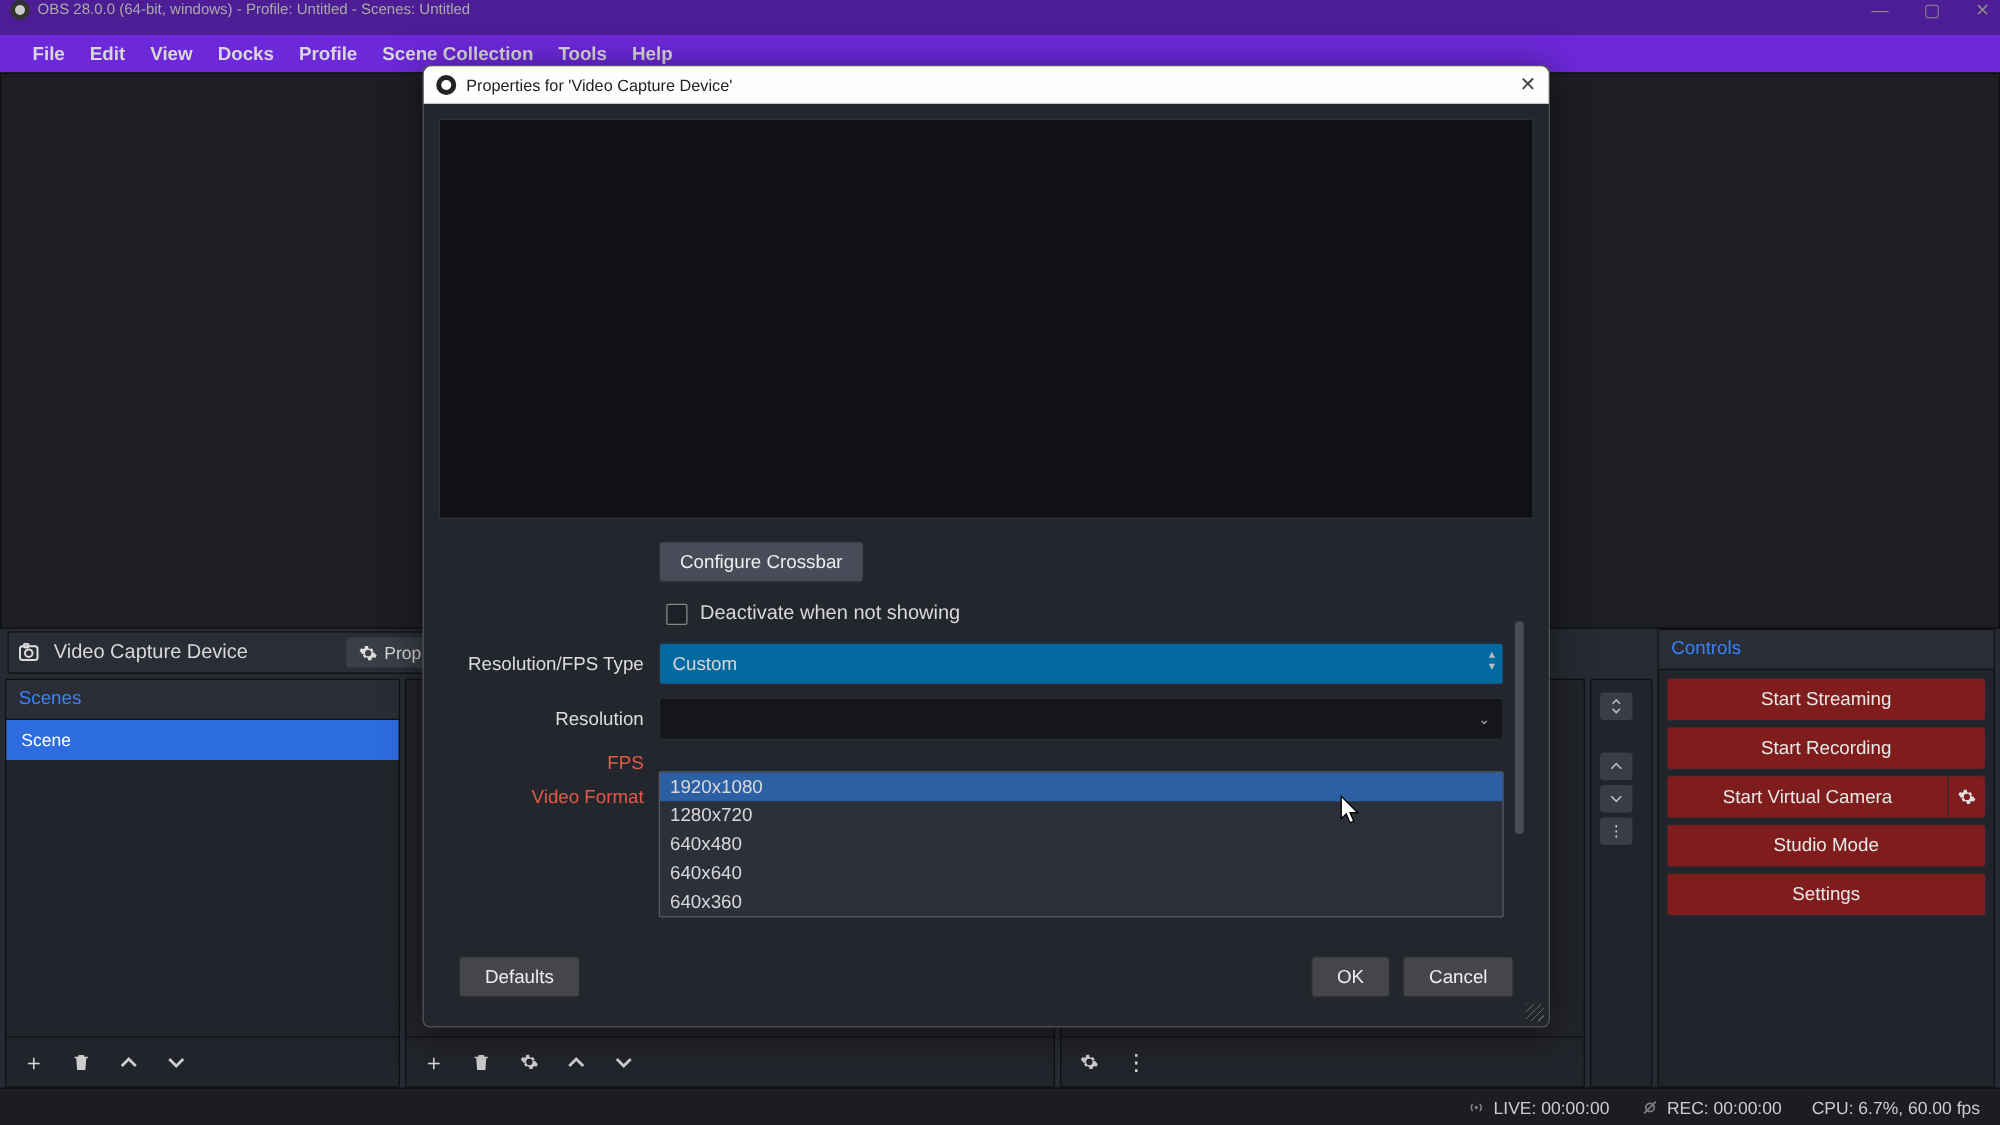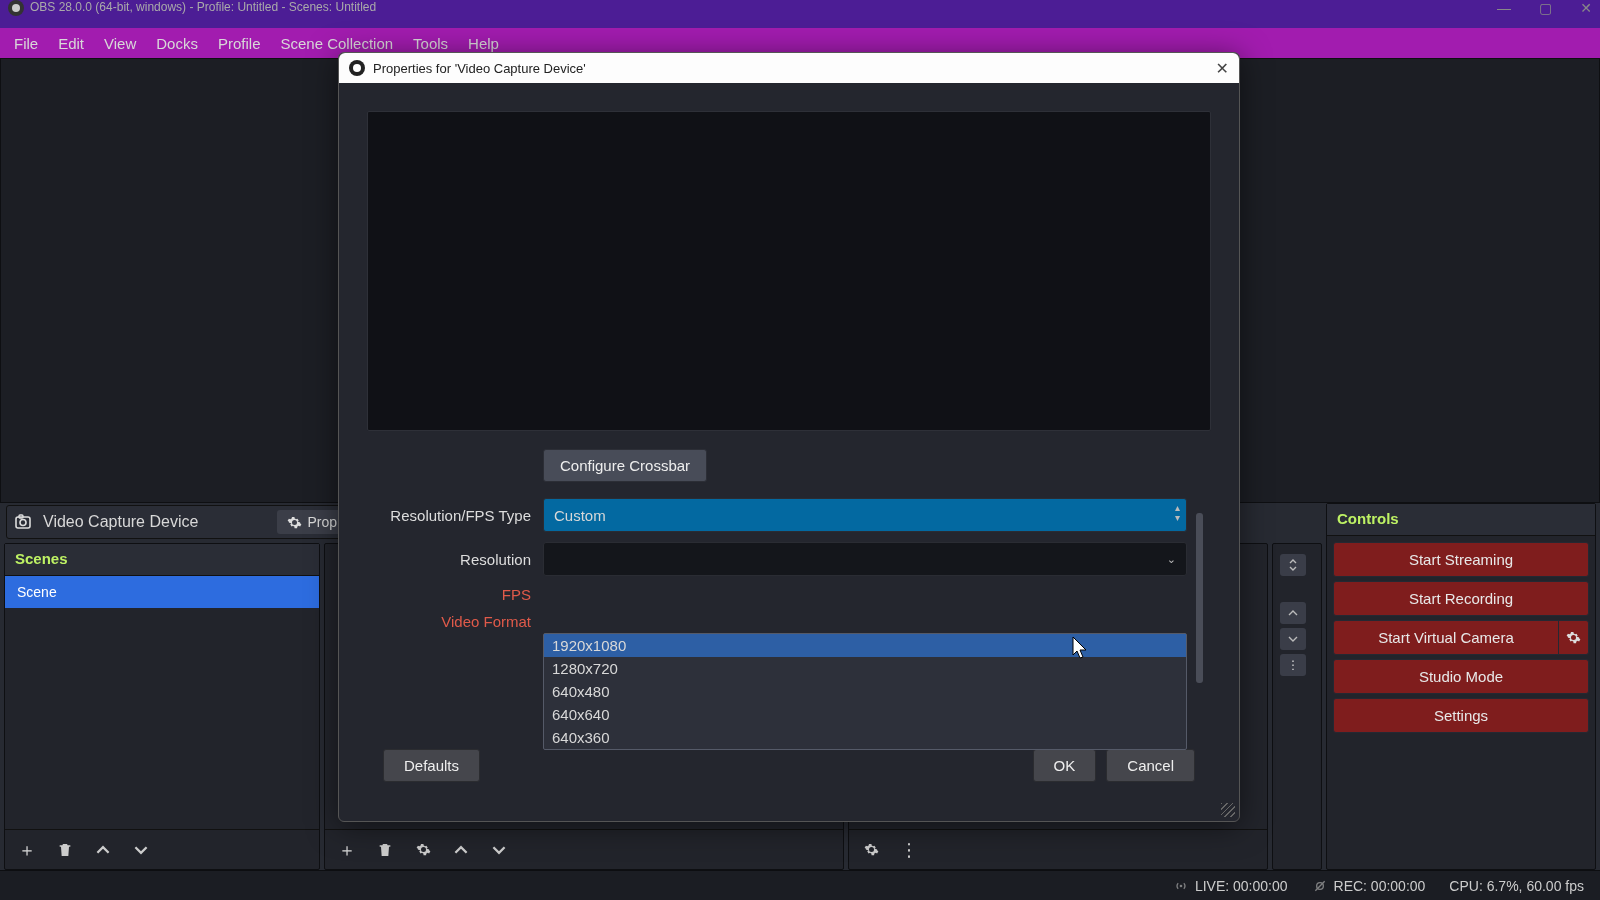--- a/index.html
+++ b/index.html
@@ -6,32 +6,32 @@
 body { background: #272a32; color: #d8d8d8; width: 1600px; height: 900px; overflow: hidden; position: relative; }
 
 
 .titlebar { height: 28px; background: #4c1d95; display: flex; align-items: flex-start; padding: 0 8px; font-size: 12px; color: #aaa; }
 .titlebar .obs-icon { width: 16px; height: 16px; border-radius: 50%; background: #333; margin-right: 6px; display: flex; align-items: center; justify-content: center; }
 .titlebar .obs-icon::after { content: ""; width: 8px; height: 8px; border-radius: 50%; background: #ccc; }
 .titlebar-controls { margin-left: auto; display: flex; gap: 28px; font-size: 14px; color: #888; }
 .titlebar-controls span { cursor: pointer; }
 
 
-.menubar { height: 30px; background: #a21caf; display: flex; align-items: center; padding: 0 4px; font-size: 15px; }
+.menubar { height: 30px; background: #6d28d9; display: flex; align-items: center; padding: 0 16px; font-size: 15px; font-weight: bold; }
 .menubar .menu-item { padding: 4px 10px; cursor: pointer; }
 
 
 .canvas-area { position: absolute; top: 58px; left: 0; right: 0; height: 445px; background: #1c1e24; border: 1px solid #0e0f12; }
 
 
 .panels { position: absolute; top: 503px; left: 0; right: 0; bottom: 30px; display: flex; gap: 4px; padding: 0 4px; }
 
 
 .panel { background: #22242b; border: 1px solid #0e0f12; display: flex; flex-direction: column; border-radius: 2px; }
-.panel-header { height: 32px; padding: 6px 10px; font-weight: 700; font-size: 15px; color: #bef264; background: #2a2d36; border-bottom: 1px solid #111; }
+.panel-header { height: 32px; padding: 6px 10px; font-weight: 400; font-size: 15px; color: #3b82f6; background: #2a2d36; border-bottom: 1px solid #111; }
 .panel-body { flex: 1; overflow: hidden; }
 .panel-toolbar { height: 40px; display: flex; align-items: center; gap: 10px; padding: 0 8px; border-top: 1px solid #111; }
 .tb-btn { width: 28px; height: 28px; display: flex; align-items: center; justify-content: center; color: #d8d8d8; cursor: pointer; font-size: 18px; border-radius: 3px; }
 
 
 .sources-topbar { position: absolute; top: 505px; left: 6px; width: 350px; height: 34px; background: #2a2d36; border: 1px solid #111; display: flex; align-items: center; padding: 0 8px; gap: 8px; border-radius: 3px; z-index: 1; }
 .prop-btn { margin-left: auto; background: #3b3e48; padding: 4px 10px; border-radius: 3px; display: flex; align-items: center; gap: 5px; font-size: 14px; cursor: pointer; }
 
 
 .scene-item { padding: 8px 12px; background: #2d6cdf; color: #fff; font-size: 14px; cursor: pointer; }
@@ -55,21 +55,21 @@
 .statusbar { position: absolute; bottom: 0; left: 0; right: 0; height: 30px; background: #1b1d23; display: flex; align-items: center; justify-content: flex-end; gap: 24px; padding: 0 16px; font-size: 14px; color: #ccc; border-top: 1px solid #0d0e11; }
 .statusbar .sb-item { display: flex; align-items: center; gap: 6px; }
 .sb-icon { width: 16px; height: 16px; opacity: .7; }
 
 
 .dialog { position: absolute; top: 52px; left: 338px; width: 902px; height: 770px; background: #24262e; border: 1px solid #555; border-radius: 6px; box-shadow: 0 4px 30px rgba(0,0,0,.5); z-index: 50; display: flex; flex-direction: column; }
 .dialog-titlebar { height: 30px; background: #fdfdfd; color: #222; display: flex; align-items: center; padding: 0 10px; border-radius: 6px 6px 0 0; font-size: 13px; }
 .dialog-titlebar .obs-mini { width: 16px; height: 16px; border-radius: 50%; background: #222; margin-right: 8px; position: relative; }
 .dialog-titlebar .obs-mini::after{content:"";position:absolute;inset:4px;border-radius:50%;background:#fff;}
 .dialog-close { margin-left: auto; font-size: 16px; cursor: pointer; color: #444; }
-.dialog-body { flex: 1; padding: 28px; display: flex; flex-direction: column; position: relative; }
+.dialog-body { flex: 1; padding: 12px; display: flex; flex-direction: column; position: relative; }
 .preview-box { height: 320px; background: #101116; border: 1px solid #2e3038; border-radius: 2px; }
 .form-area { flex: 1; padding: 16px 24px 0 6px; position: relative; overflow: visible; }
 .form-row { display: flex; align-items: center; margin-bottom: 10px; }
 .form-label { width: 170px; text-align: right; padding-right: 12px; font-size: 15px; color: #ddd; }
 .form-label.error { color: #e05a4a; }
 .form-control { flex: 1; }
 .btn-inline { background: #484c58; border: 1px solid #2c2e36; padding: 7px 16px; border-radius: 3px; font-size: 15px; color: #eee; cursor: pointer; display: inline-block; }
 .checkbox-row { display: flex; align-items: center; gap: 10px; margin-left: 176px; margin-bottom: 14px; }
 .chk { width: 17px; height: 17px; border: 1.5px solid #888; border-radius: 2px; background: #1e2027; cursor: pointer; }
 .select-box { background: #0369a1; border: 1px solid #2a2c33; border-radius: 3px; height: 34px; display: flex; align-items: center; padding: 0 10px; font-size: 15px; position: relative; cursor: pointer; }
@@ -273,20 +273,24 @@
   <div class="dialog-body">
     <div class="preview-box"></div>
 
     <div class="form-area">
       <div class="dialog-scroll"></div>
 
       <div class="form-row" style="margin-left:170px; margin-bottom:16px; margin-top:2px">
         <div class="btn-inline">Configure Crossbar</div>
       </div>
 
+      <div class="checkbox-row">
+        <div class="chk"></div>
+        <span>Deactivate when not showing</span>
+      </div>
 
       <div class="form-row">
         <div class="form-label">Resolution/FPS Type</div>
         <div class="form-control">
           <div class="select-box">
             <span>Custom</span>
             <span class="spin">▴<br>▾</span>
           </div>
         </div>
       </div>

